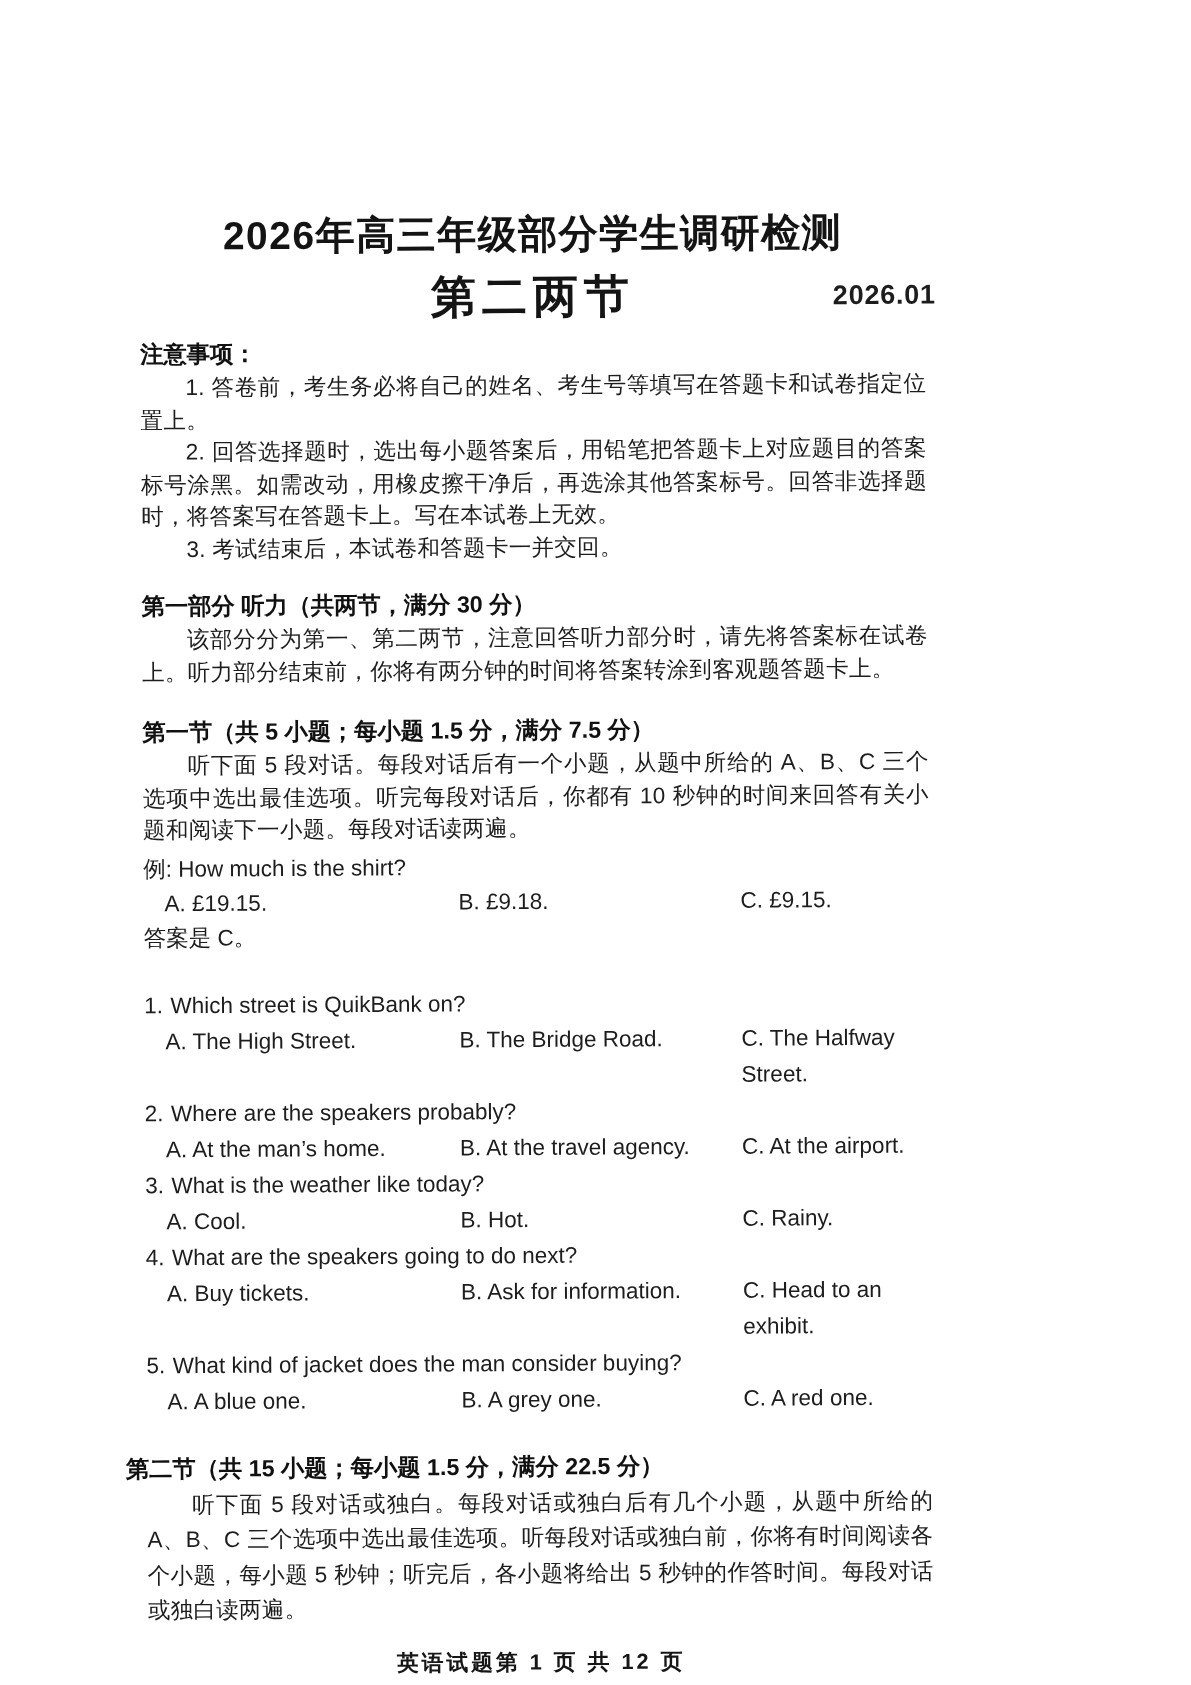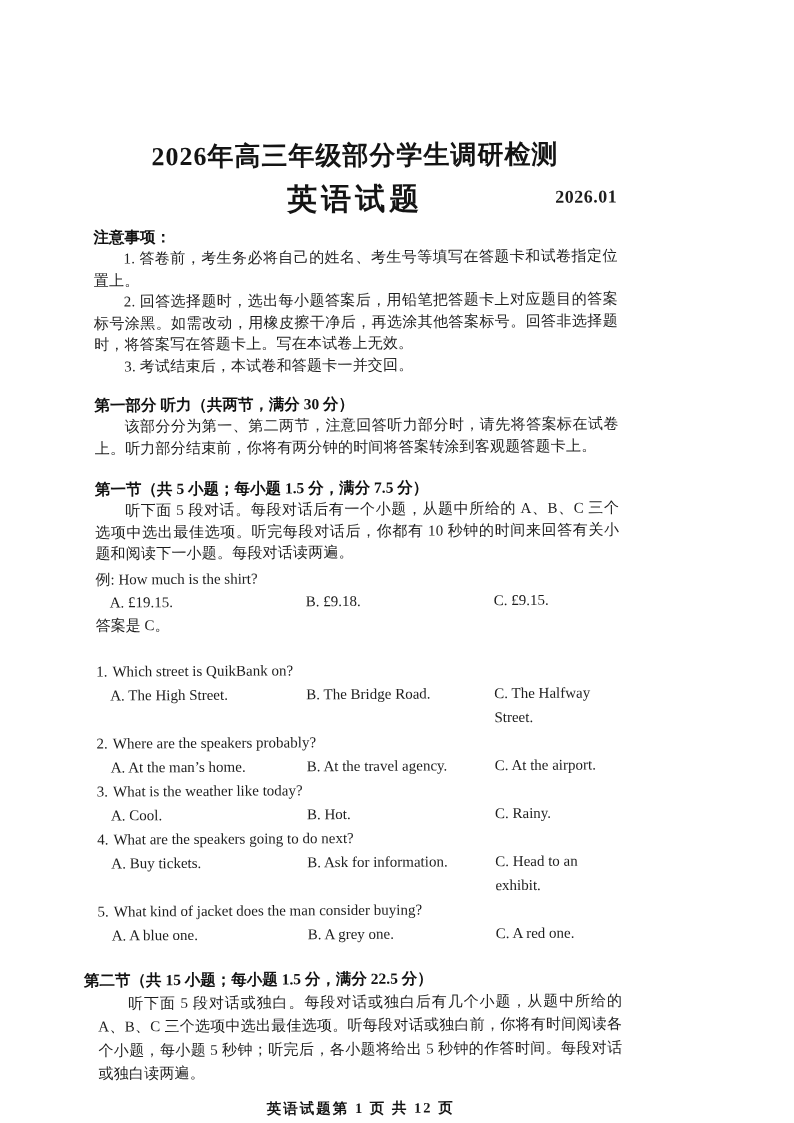--- a/index.html
+++ b/index.html
@@ -2,21 +2,21 @@
 <html><head>
 <meta charset="utf-8">
 <style>
   html, body { margin: 0; padding: 0; background: #ffffff; }
   .sheet {
     position: relative;
     width: 702px;
     height: 1123px;
     background: #ffffff;
     overflow: hidden;
-    font-family: Liberation Serif, serif;
+    font-family: Liberation Sans, sans-serif;
     color: #1d1d1d;
   }
   .content {
     position: absolute;
     top: 0; left: 0; right: 0;
     padding: 140px 86px 0 92px;
     transform: rotate(-0.35deg);
     transform-origin: 50% 0;
   }
   .title-main {
@@ -104,21 +104,21 @@
 </style>
 </head>
 <body>
 
 <div class="sheet">
   <div class="content">
 
     <h1 class="title-main">2026年高三年级部分学生调研检测</h1>
 
     <div class="subtitle-row">
-      <span class="title-sub">英语试题</span>
+      <span class="title-sub">第二两节</span>
       <span class="exam-date">2026.01</span>
     </div>
 
     <div class="notice">
       <p class="bold-head">注意事项：</p>
       <p class="para indent">1. 答卷前，考生务必将自己的姓名、考生号等填写在答题卡和试卷指定位置上。</p>
       <p class="para indent">2. 回答选择题时，选出每小题答案后，用铅笔把答题卡上对应题目的答案标号涂黑。如需改动，用橡皮擦干净后，再选涂其他答案标号。回答非选择题时，将答案写在答题卡上。写在本试卷上无效。</p>
       <p class="para indent">3. 考试结束后，本试卷和答题卡一并交回。</p>
     </div>
 

